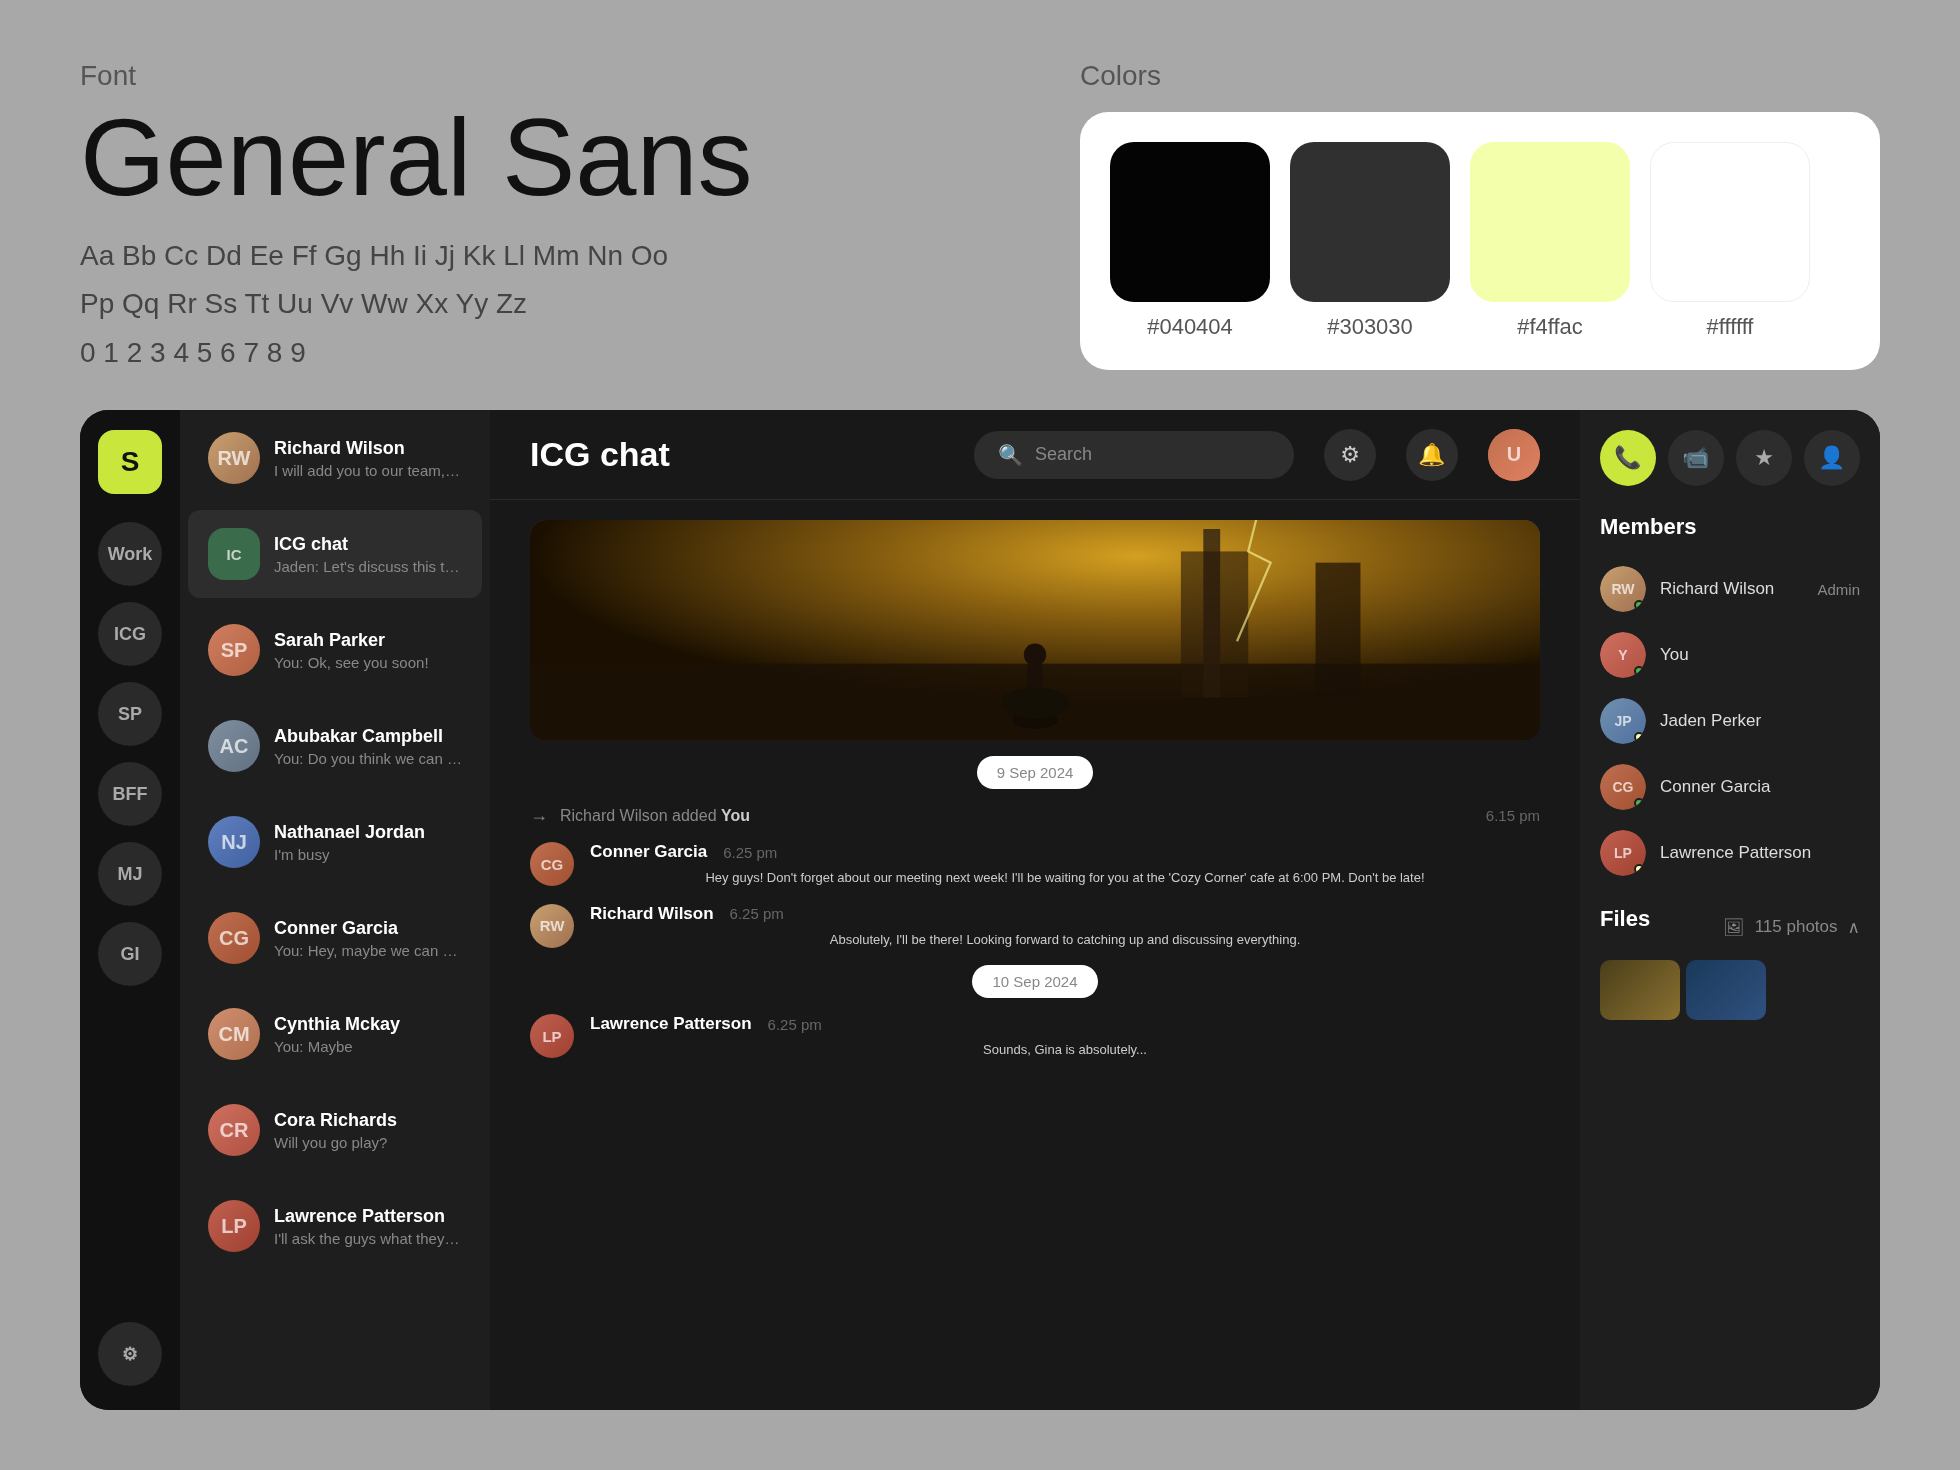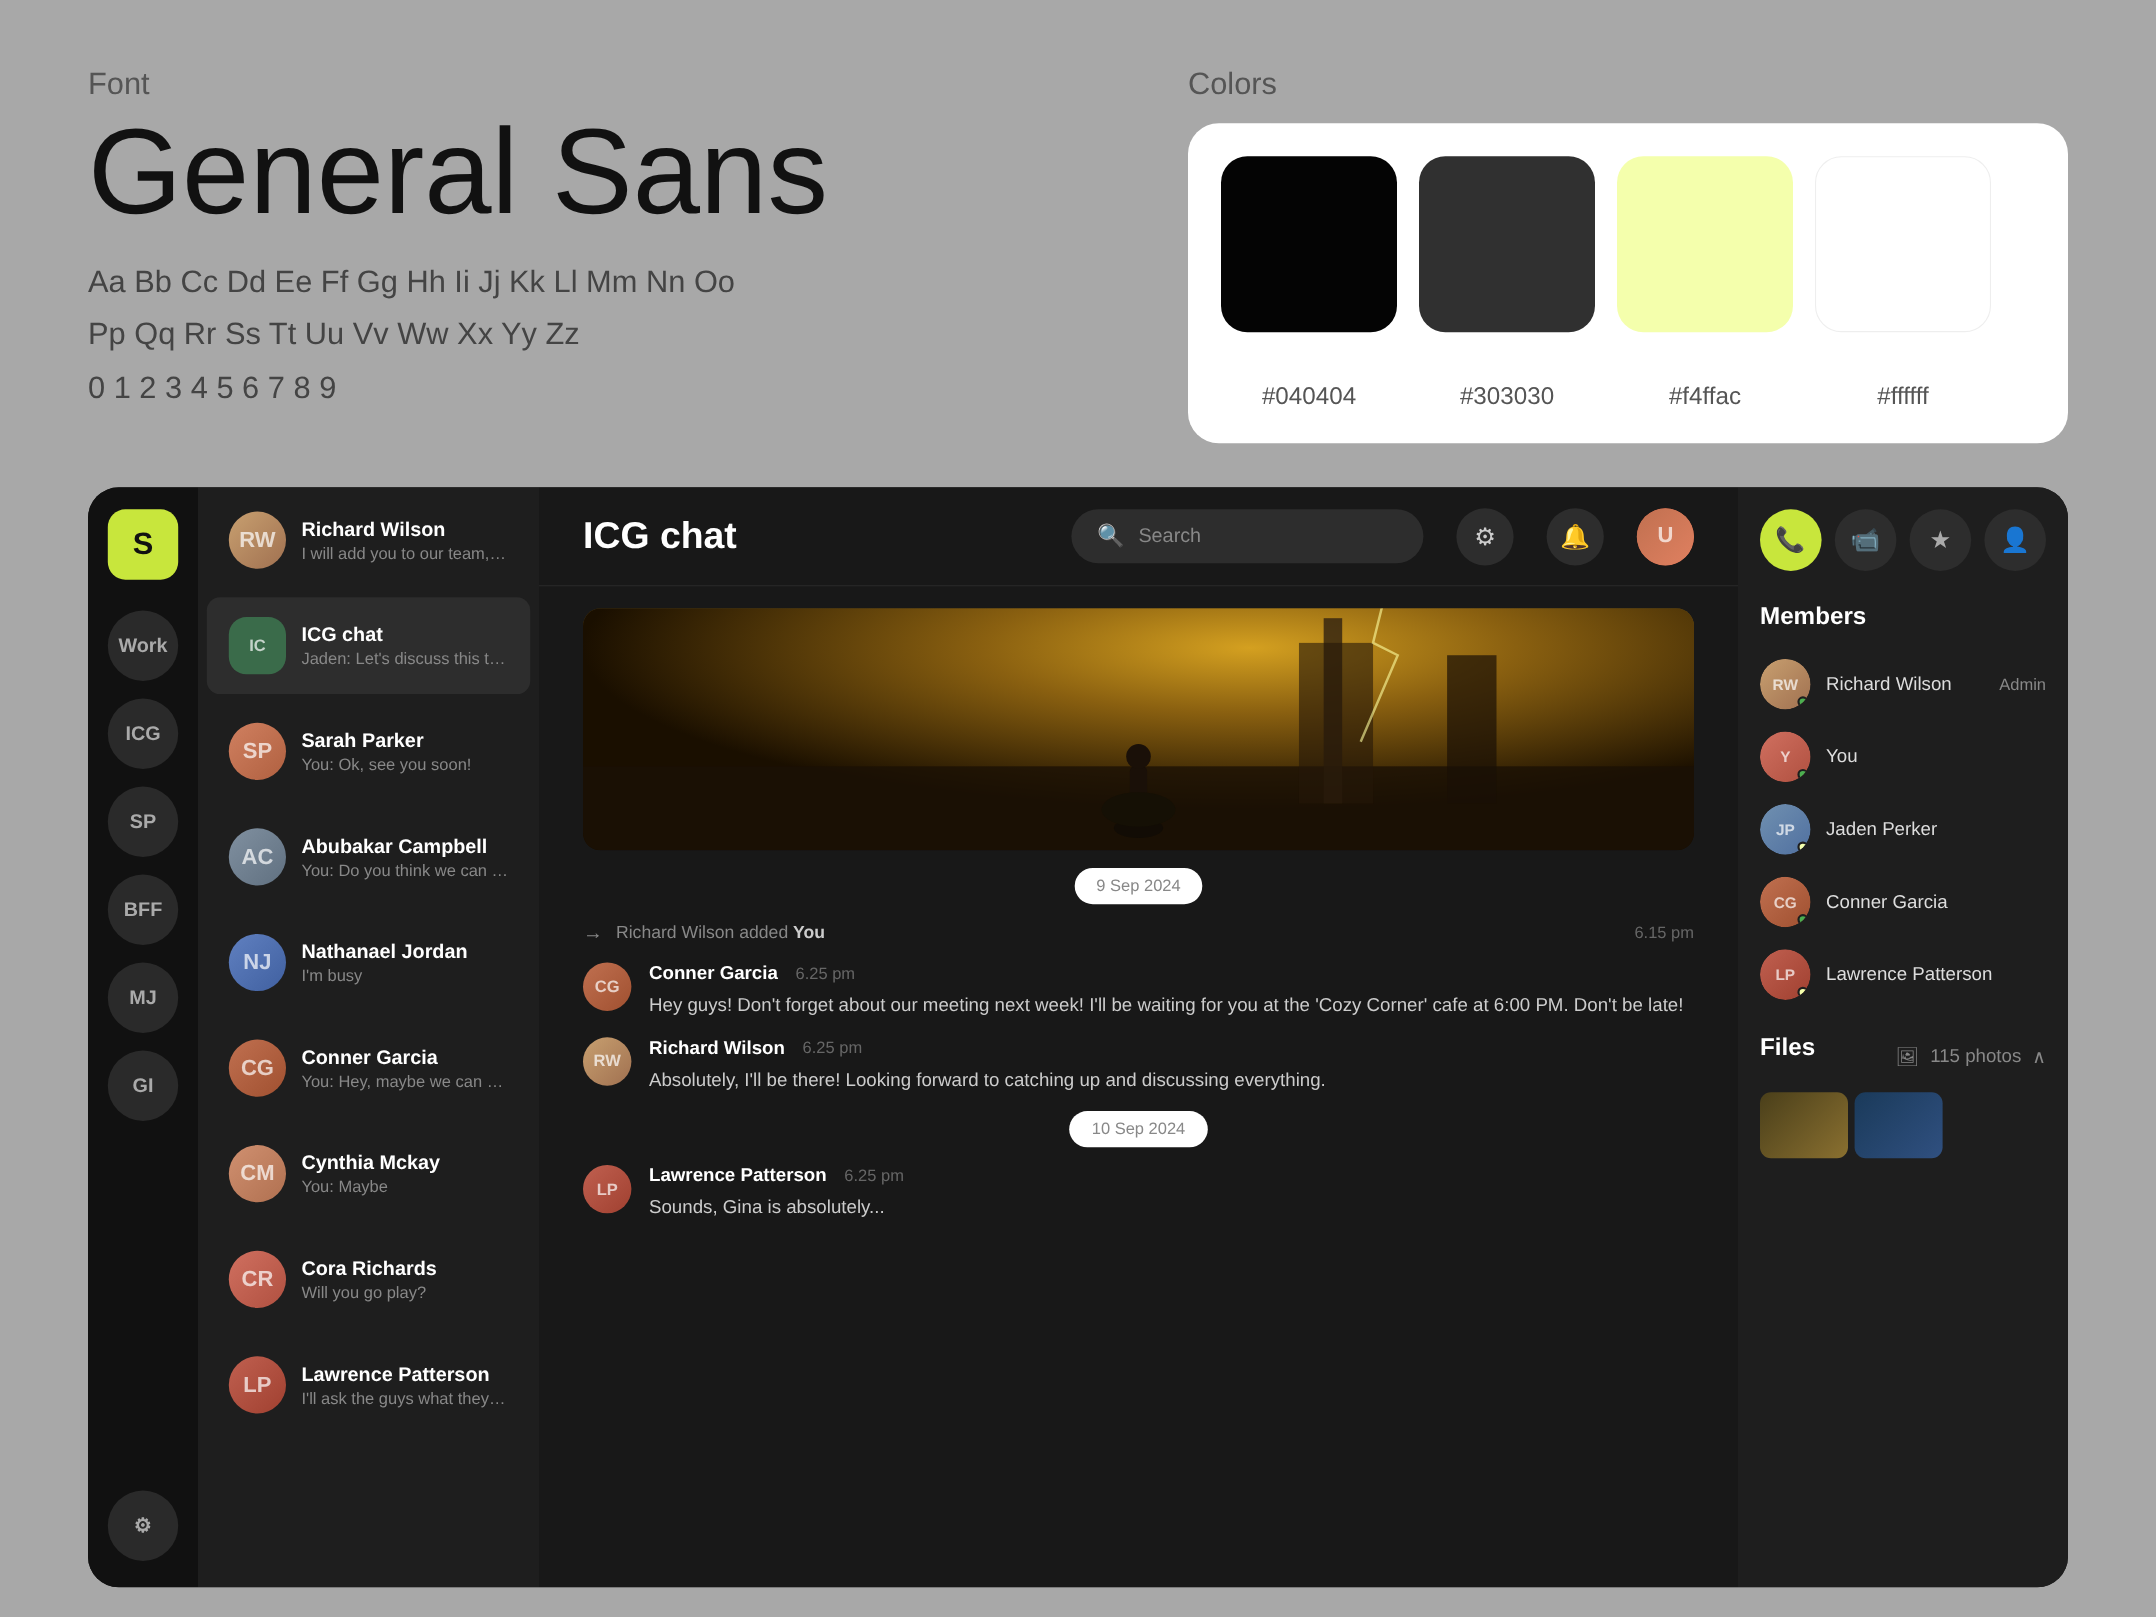--- a/index.html
+++ b/index.html
@@ -77,21 +77,20 @@
 
     .color-swatch {
       width: 160px;
       height: 160px;
       border-radius: 24px;
     }
 
     .color-hex {
       font-size: 22px;
       color: #555;
-      margin-top: 33px;
     }
 
     
     .app-container {
       margin: 0 80px;
       background: #1a1a1a;
       border-radius: 28px;
       display: flex;
       height: 1000px;
       overflow: hidden;
@@ -384,23 +383,24 @@
       font-weight: 700;
       color: #fff;
     }
 
     .message-time {
       font-size: 15px;
       color: #666;
     }
 
     .message-text {
-      font-size: 17px;
+      font-size: 13px;
       color: #ccc;
       line-height: 1.5;
+      text-align: center;
     }
 
     
     .right-panel {
       width: 300px;
       background: #1e1e1e;
       display: flex;
       flex-direction: column;
       padding: 20px;
     }

